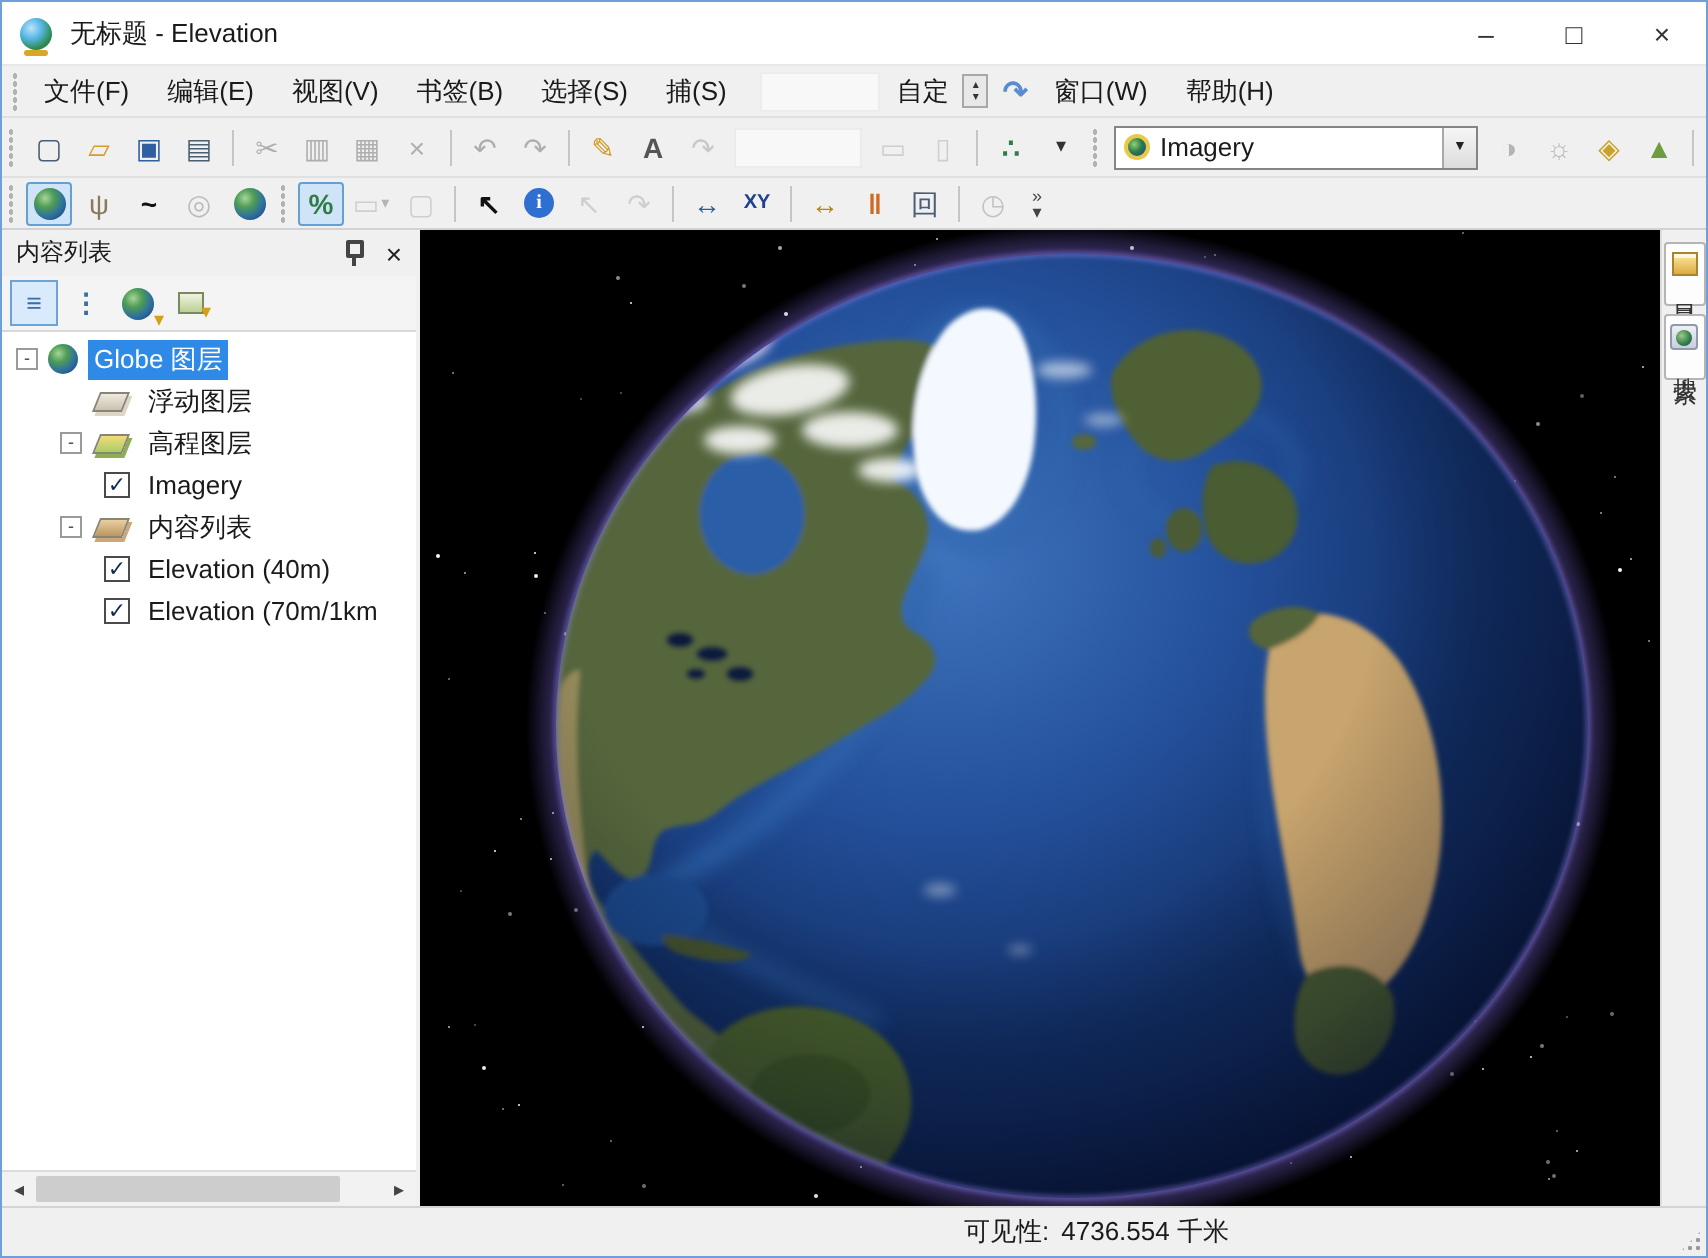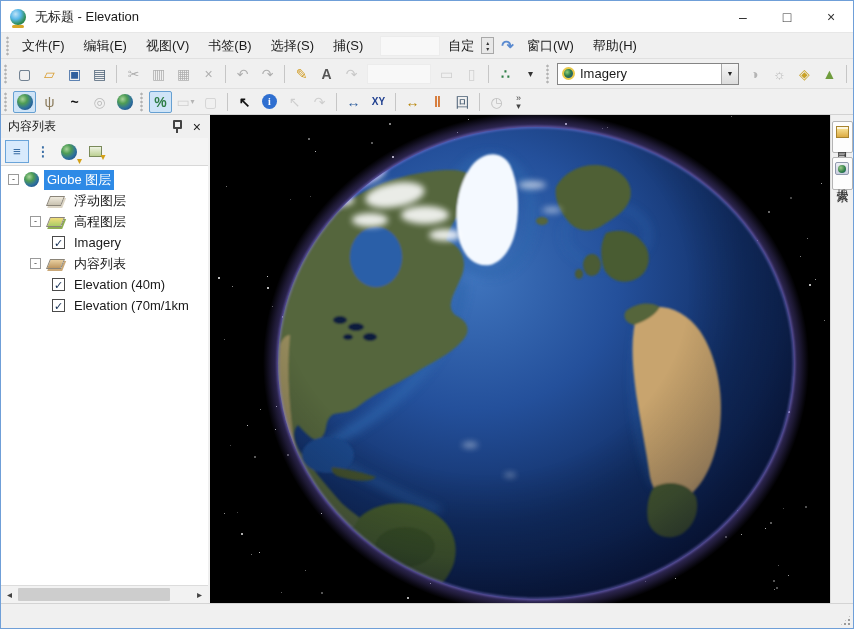--- a/index.html
+++ b/index.html
@@ -629,15 +629,16 @@
           <span class="dlabel">目录</span>
         </div>
         <div class="dtab">
           <span class="ic-searchglobe"></span>
           <span class="dlabel">搜索</span>
         </div>
       </div>
   </div>
 
   <div class="statusbar">
+    <span class="status-text"><span>可见性:</span><b>4736.554 千米</b></span>
     <span class="rgrip"></span>
   </div>
 </div>
 
 </body></html>

